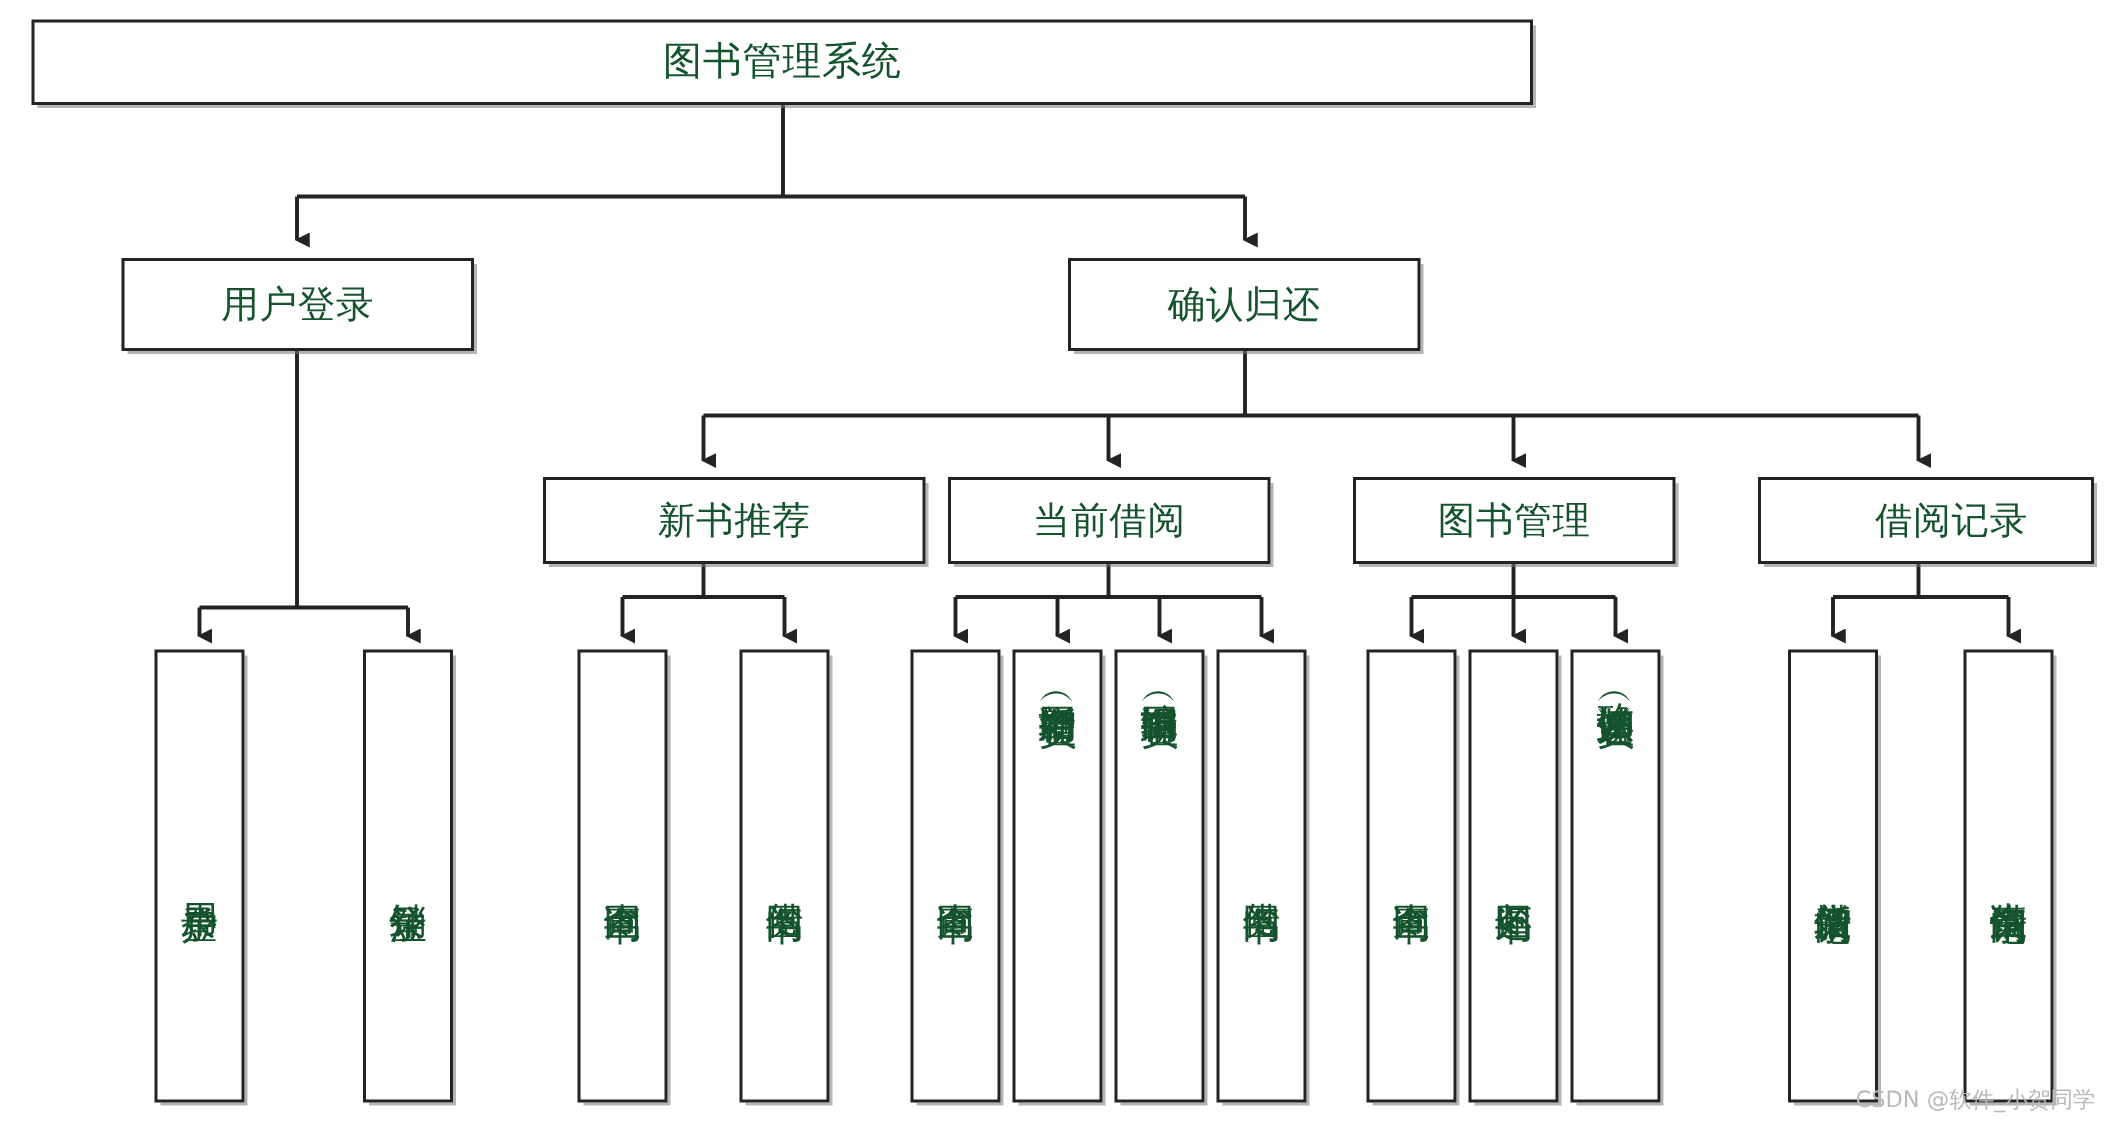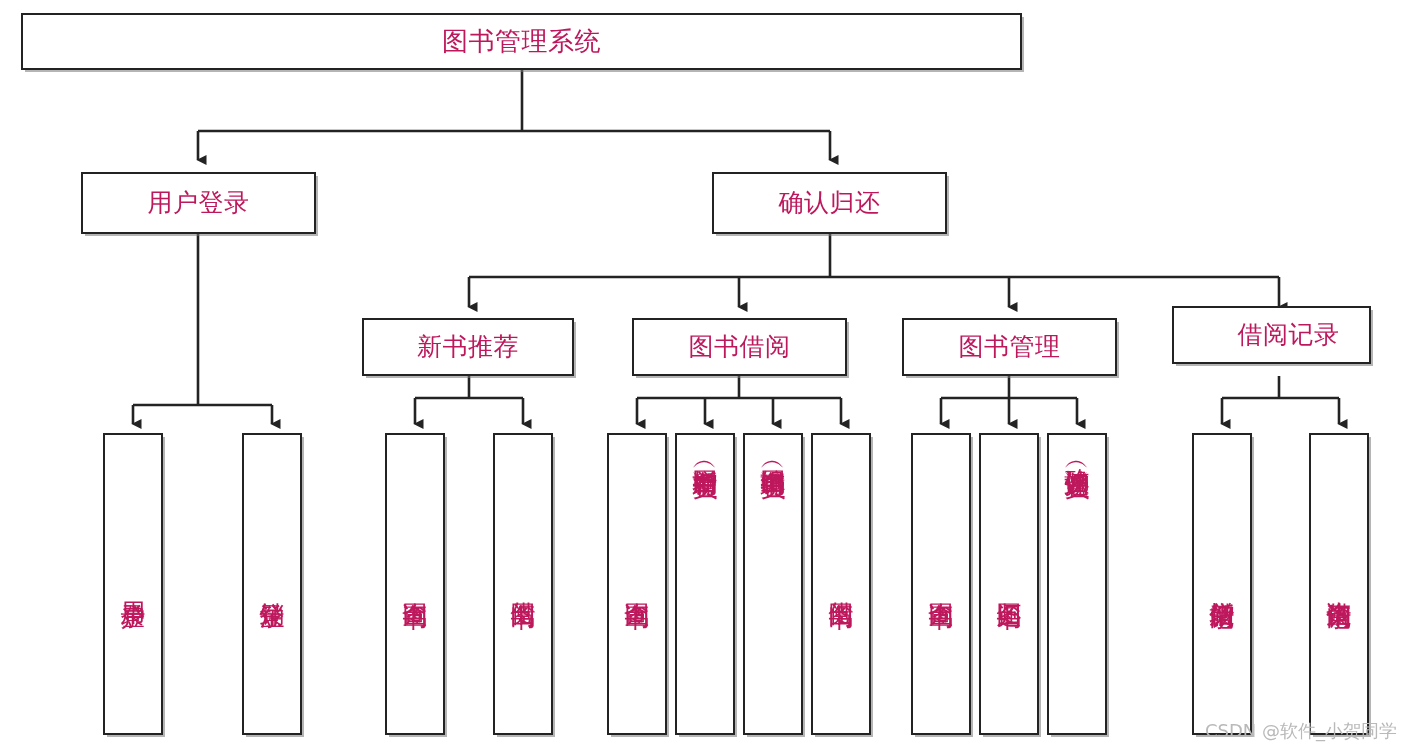--- a/index.html
+++ b/index.html
@@ -27,21 +27,21 @@
   }
   .node {
     position: absolute;
     box-sizing: border-box;
     background: #ffffff;
     border: 2px solid #232323;
     box-shadow: 3px 3px 0 -1px rgba(120,120,120,0.55);
     display: flex;
     align-items: center;
     justify-content: center;
-    color: #be185d;
+    color: #14532d;
   }
   .node-label {
     text-align: center;
     line-height: 1.18;
     white-space: nowrap;
   }
   .node.horizontal .node-label {
     font-size: 25px;
     letter-spacing: 0.5px;
   }
@@ -63,21 +63,21 @@
     max-height: 272px;
   }
   .node.vertical.centered {
     align-items: center;
     padding-top: 0;
   }
   .watermark {
     position: absolute;
     right: 8px;
     bottom: 4px;
-    font-size: 18px;
+    font-size: 15px;
     color: #b9b9b9;
     white-space: nowrap;
     font-family: "DejaVu Sans", "Liberation Sans", sans-serif;
   }
 </style>
 </head>
 <body>
 
 <div id="canvas">
 
@@ -135,30 +135,30 @@
     <span class="node-label">图书管理系统</span>
   </div>
 
   <div class="node horizontal" style="left:81px; top:172px; width:235px; height:62px;">
     <span class="node-label">用户登录</span>
   </div>
   <div class="node horizontal" style="left:712px; top:172px; width:235px; height:62px;">
     <span class="node-label">确认归还</span>
   </div>
 
-  <div class="node horizontal" style="left:362px; top:318px; width:212px; height:58px;">
+  <div class="node horizontal" style="left:362px; top:318px; width:255px; height:58px;">
     <span class="node-label">新书推荐</span>
   </div>
   <div class="node horizontal" style="left:632px; top:318px; width:215px; height:58px;">
-    <span class="node-label">图书借阅</span>
+    <span class="node-label">当前借阅</span>
   </div>
   <div class="node horizontal" style="left:902px; top:318px; width:215px; height:58px;">
     <span class="node-label">图书管理</span>
   </div>
-  <div class="node horizontal" style="left:1172px; top:306px; width:199px; height:58px;padding-left:34px;">
+  <div class="node horizontal" style="left:1172px; top:318px; width:224px; height:58px;padding-left:34px;">
     <span class="node-label">借阅记录</span>
   </div>
 
   <div class="node vertical centered" style="left:103px; top:433px; width:60px; height:302px;">
     <span class="node-label">用户登录</span>
   </div>
   <div class="node vertical centered" style="left:242px; top:433px; width:60px; height:302px;">
     <span class="node-label">注销登录</span>
   </div>
 

